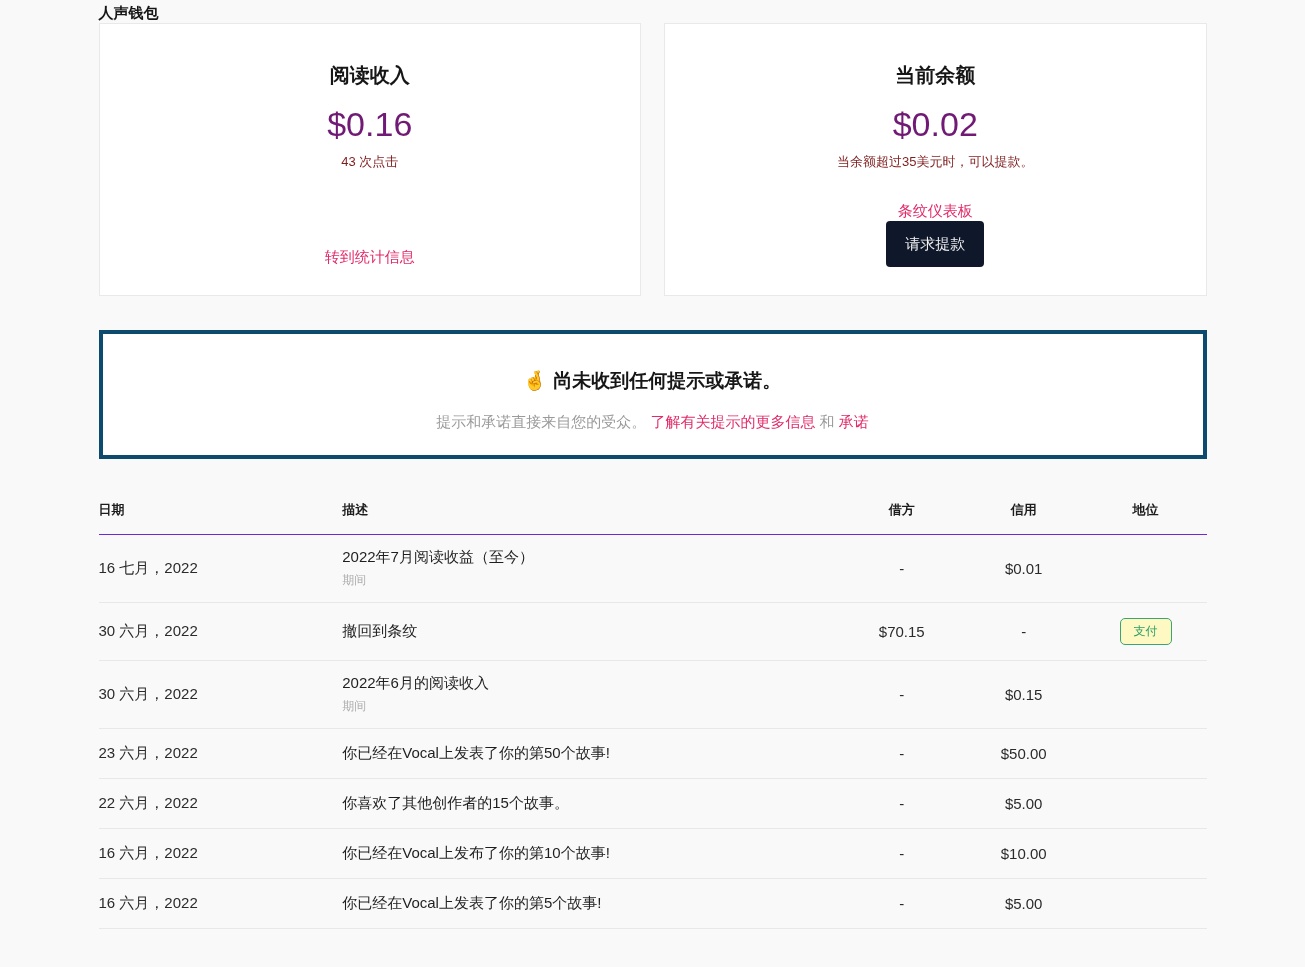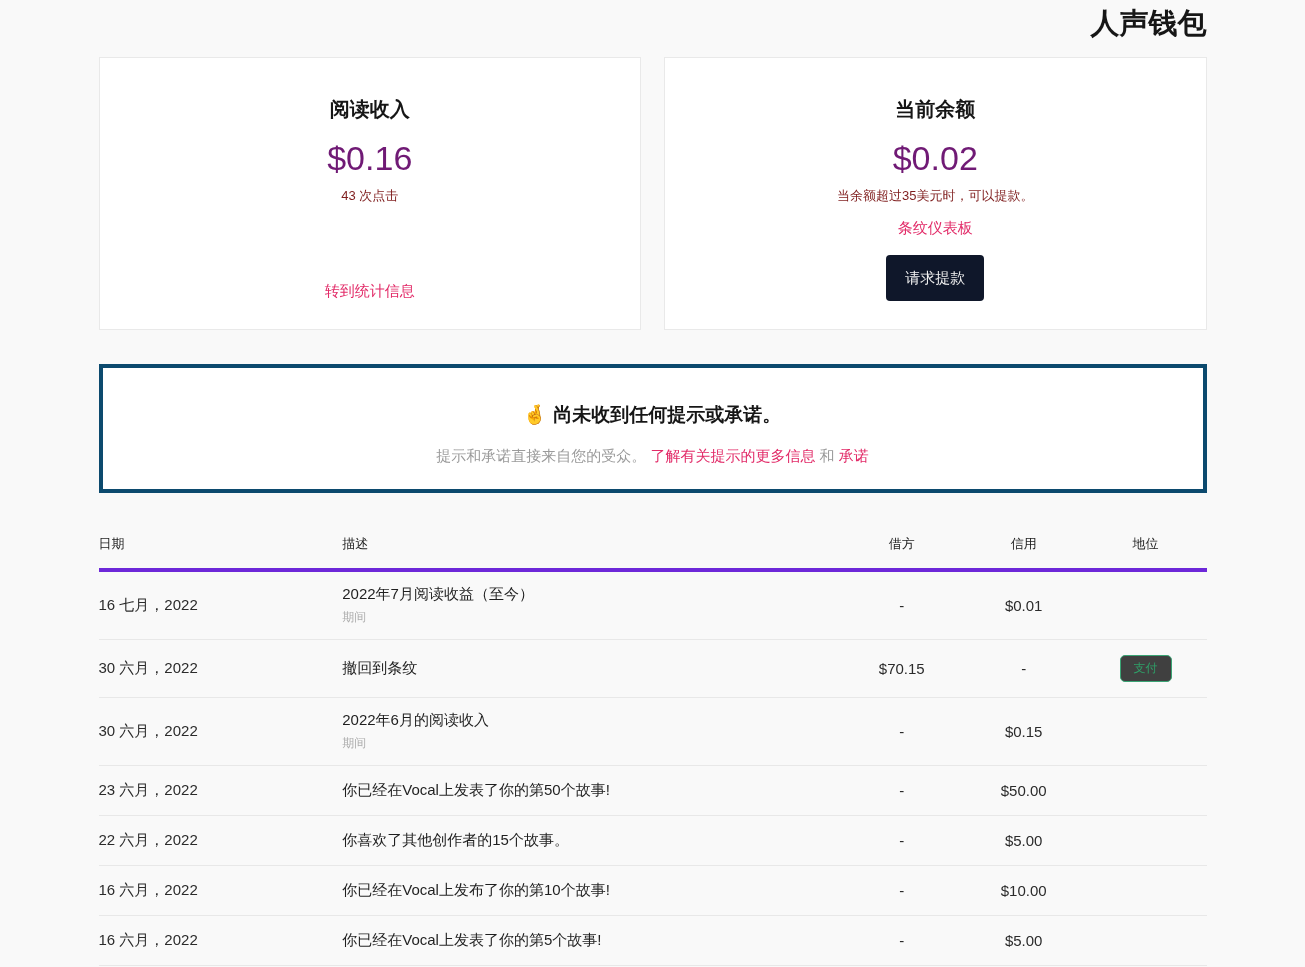--- a/index.html
+++ b/index.html
@@ -6,46 +6,45 @@
   html, body {
     width: 1305px; height: 967px;
     background: #f9f9f9;
     font-family: "Liberation Sans", sans-serif;
     color: #1d1d1d;
     overflow: hidden;
   }
   .page { width: 1108px; margin: 0 auto; padding-top: 4px; }
 
   .page-title {
-    text-align: right;
-    font-size: 29px;
+    text-align: left;
+    font-size: 15px;
     font-weight: 700;
     color: #161616;
-    margin-bottom: 13px;
   }
 
   
   .cards { display: flex; gap: 23px; align-items: center; }
   .card {
     flex: 1;
     background: #ffffff;
     border: 1px solid #e9e9e9;
     height: 273px;
     padding: 38px 18px 28px;
     display: flex;
     flex-direction: column;
     align-items: center;
     justify-content: space-between;
     text-align: center;
   }
   .card-heading { font-size: 20px; font-weight: 700; color: #161616; margin-bottom: 16px; }
   .card-amount { font-size: 34px; font-weight: 400; color: #701a75; margin-bottom: 9px; }
   .card-sub { font-size: 13px; color: #7f1d1d; }
   a.pink-link { color: #e22b68; text-decoration: none; font-size: 15px; cursor: pointer; }
-  .card-bottom { display: flex; flex-direction: column; align-items: center; gap: 17px; }
+  .card-bottom { display: flex; flex-direction: column; align-items: center; }
   .btn-disabled {
     background: #0f172a;
     color: #f1f1f1;
     border: none;
     border-radius: 4px;
     font-size: 15px;
     font-family: "Liberation Sans", sans-serif;
     padding: 0;
     width: 98px; height: 46px;
     cursor: default;
@@ -66,25 +65,25 @@
   .notice-body a { font-size: 15px; }
 
   
   table.txn {
     margin-top: 32px;
     width: 100%;
     border-collapse: collapse;
   }
   .txn th {
     font-size: 13px;
-    font-weight: 400;
+    font-weight: 700;
     color: #1d1d1d;
     text-align: left;
     padding: 10px 0 15px;
-    border-bottom: 4px solid #6d28d9;
+    border-bottom: 1px solid #6d28d9;
   }
   .txn th.num, .txn td.num { text-align: center; }
   .txn td {
     border-bottom: 1px solid #e8e8e8;
     padding: 15px 0;
     font-size: 15px;
     color: #2b2b2b;
     vertical-align: middle;
   }
   .col-date { width: 22%; }
@@ -92,21 +91,21 @@
   .col-debit { width: 11%; }
   .col-credit { width: 11%; }
   .col-status { width: 11%; }
   .desc-main { font-size: 15px; color: #1f1f1f; }
   .desc-sub { font-size: 12px; color: #adadad; margin-top: 5px; }
   .row-tall td { padding: 13px 0; }
   .badge-paid {
     display: inline-block;
     border: 1.5px solid #3aa474;
     color: #2f9e67;
-    background: #404040;
+    background: #fef9c3;
     font-size: 12px;
     padding: 4px 13px;
     border-radius: 5px;
   }
 </style>
 </head>
 <body>
 
 <div class="page">
 

